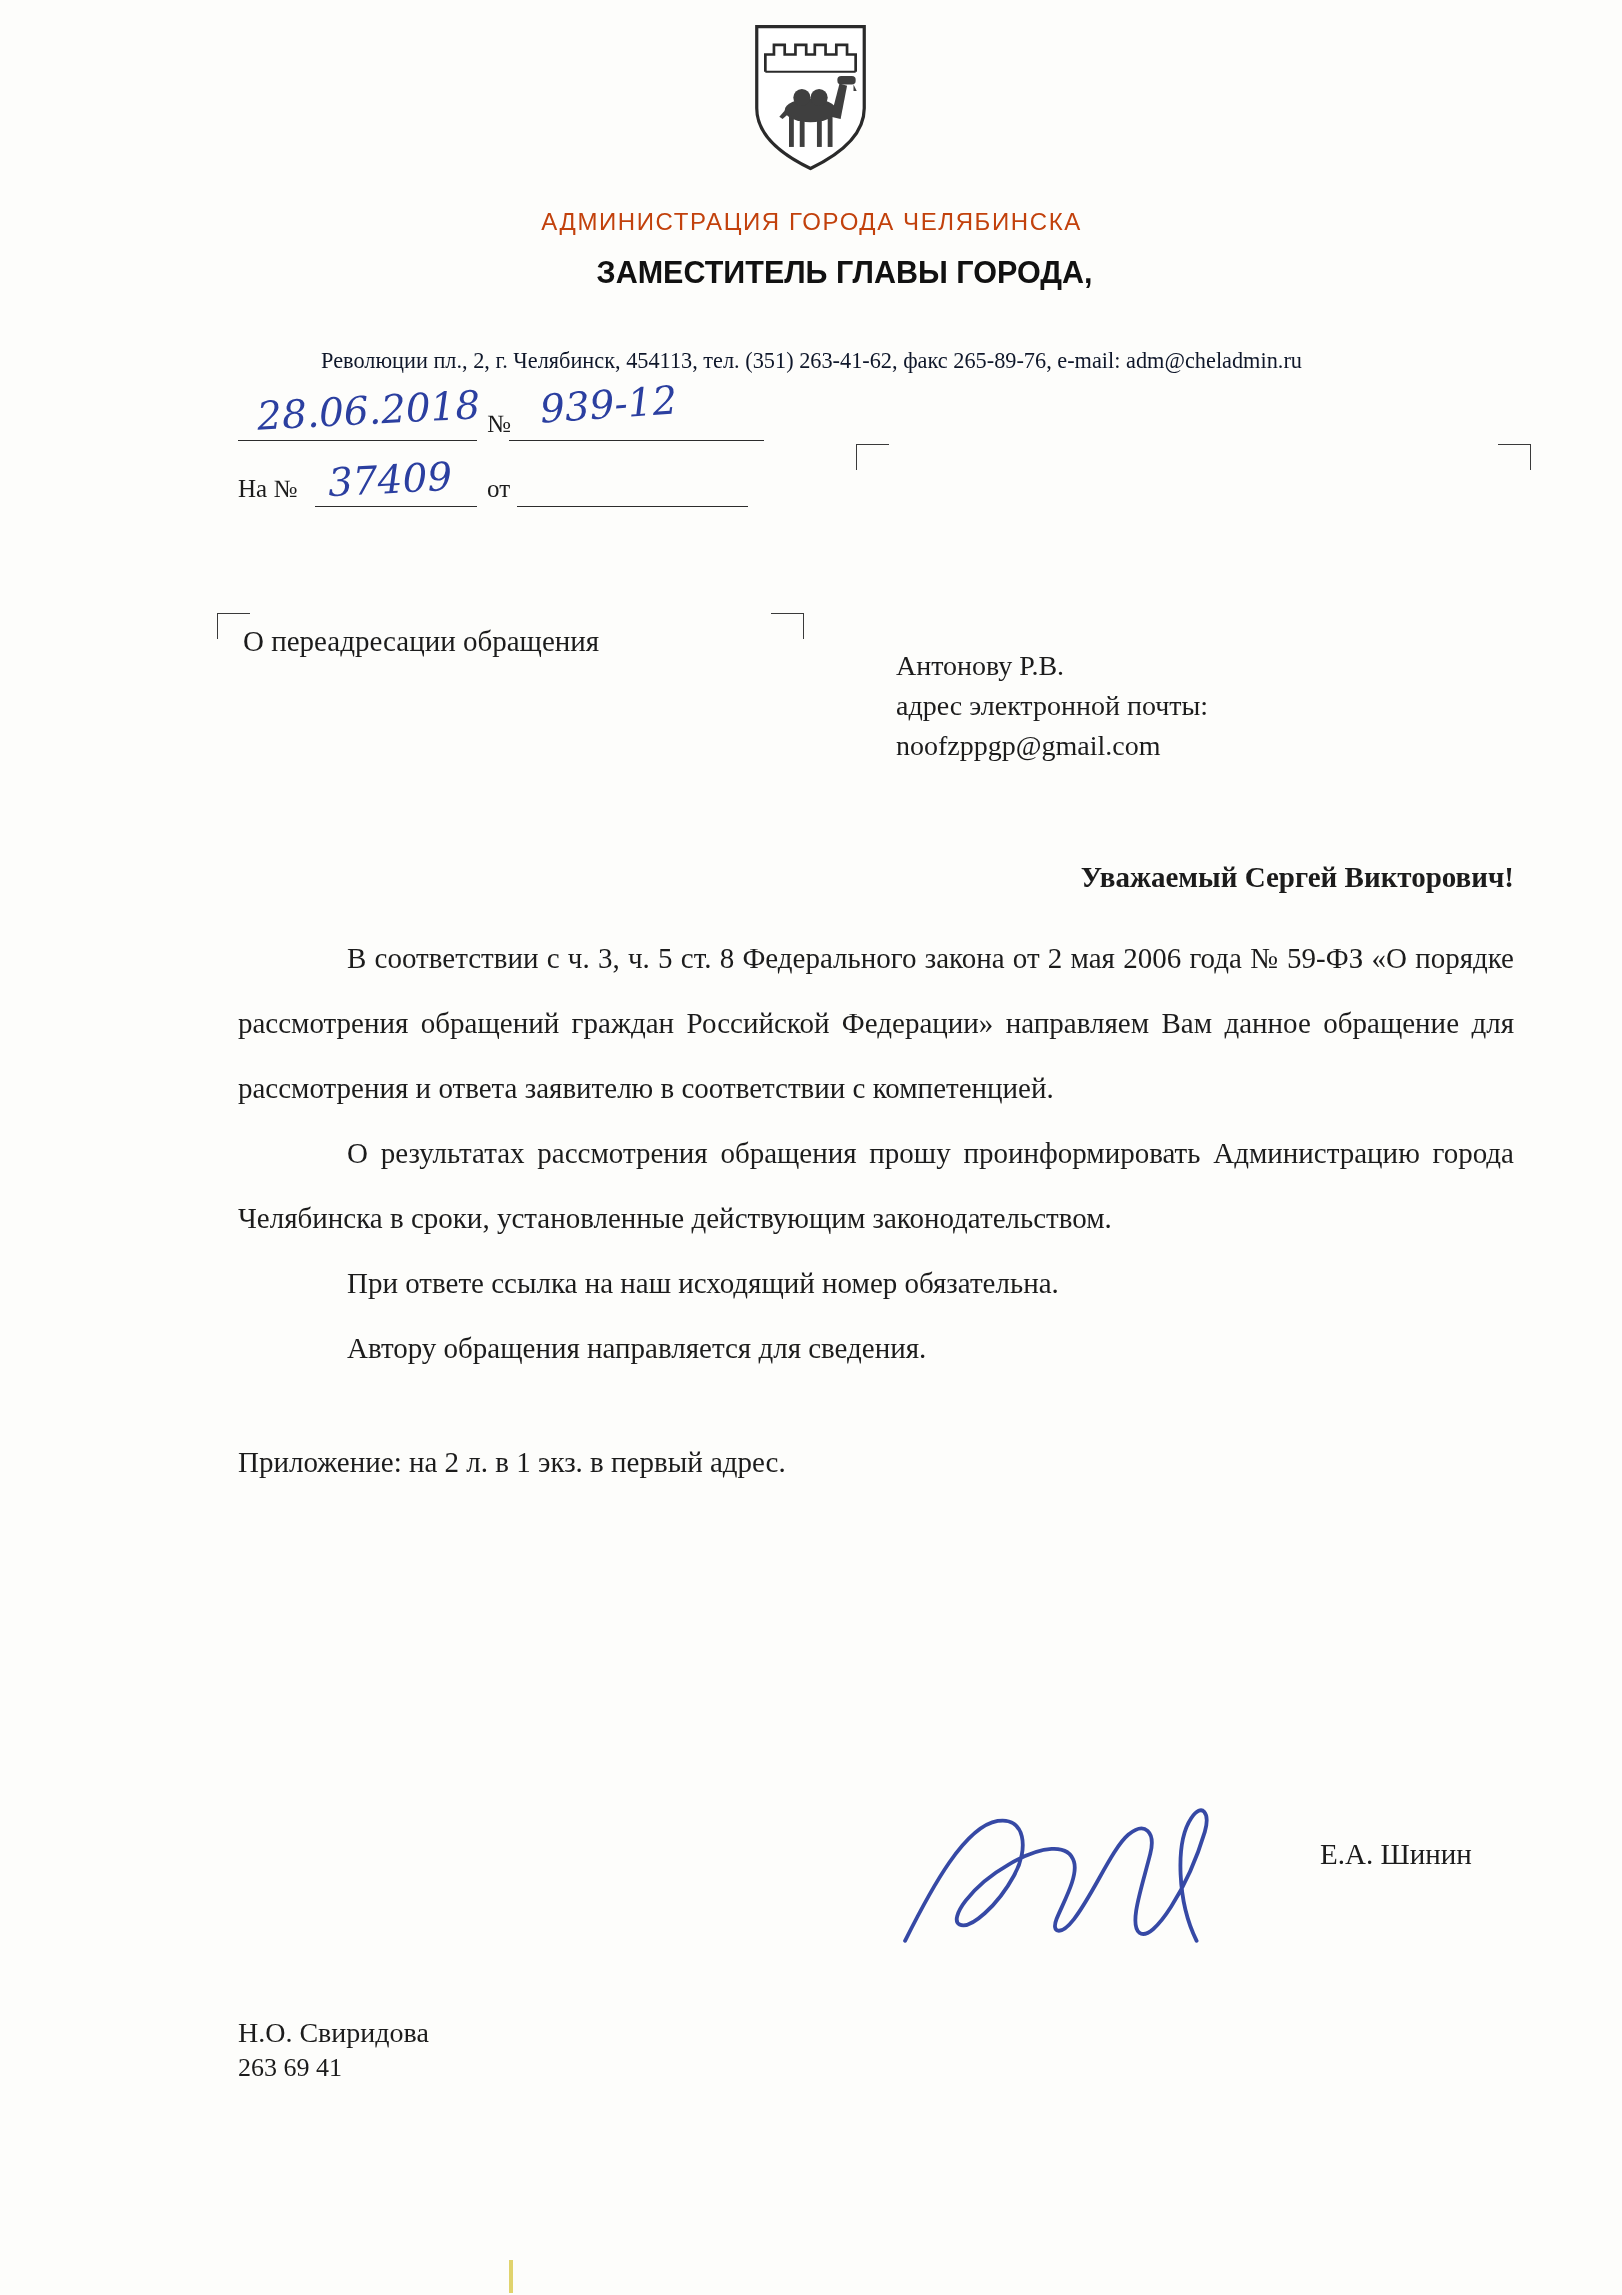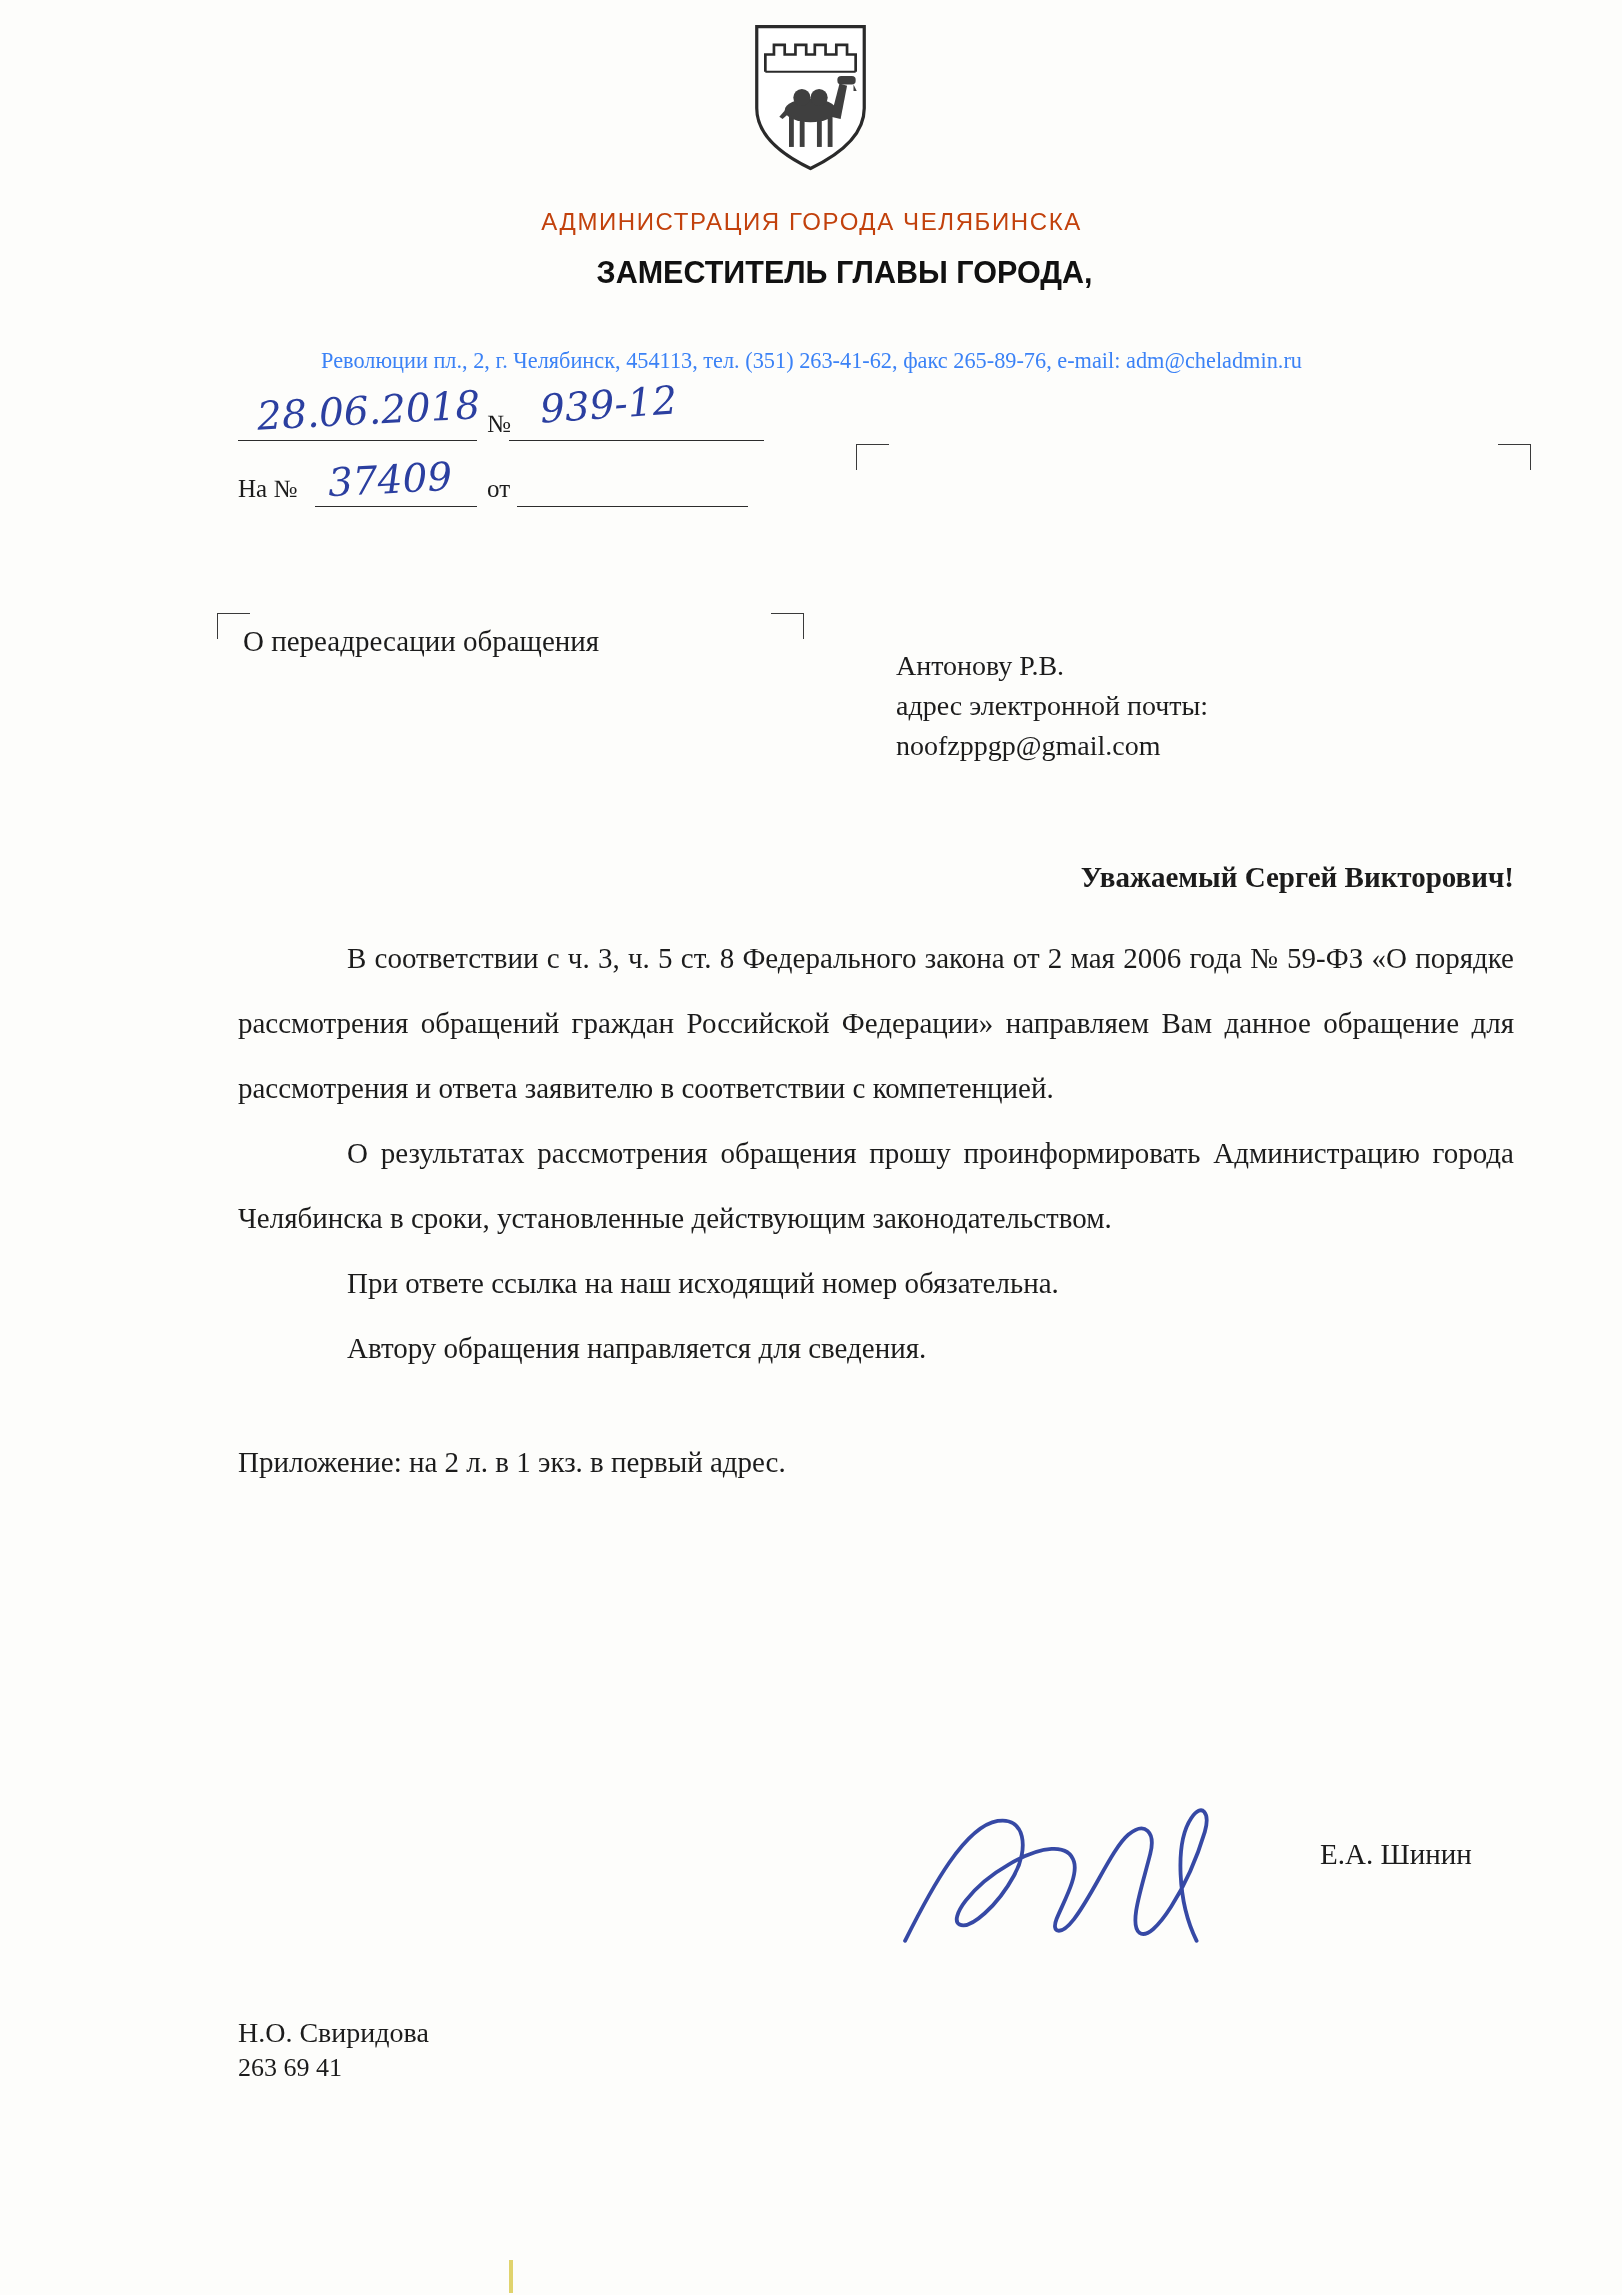--- a/index.html
+++ b/index.html
@@ -30,21 +30,21 @@
     position:absolute; left:0; width:100%;
     text-align:center;
     font-family:"Liberation Sans", sans-serif;
     font-weight:bold; font-size:30.5px; color:#111;padding-left:33px;
   }
   .title-1{top:255px;}
   .title-2{top:299px;}
   .contact-line{
     position:absolute; left:0; top:348px; width:100%;
     text-align:center;
-    font-size:22.3px; color:#3b82f6;
+    font-size:22.3px; color:#0f172a;
   }
   
   .hand{
     font-family:"DejaVu Serif", serif;
     font-style:italic;
     color:#2b3fa0;
     white-space:nowrap;
   }
   .hand-date{position:absolute; left:257px; top:388px; font-size:39px; transform:rotate(-3deg);}
   .hand-number{position:absolute; left:540px; top:382px; font-size:39px; transform:rotate(-4deg);}

